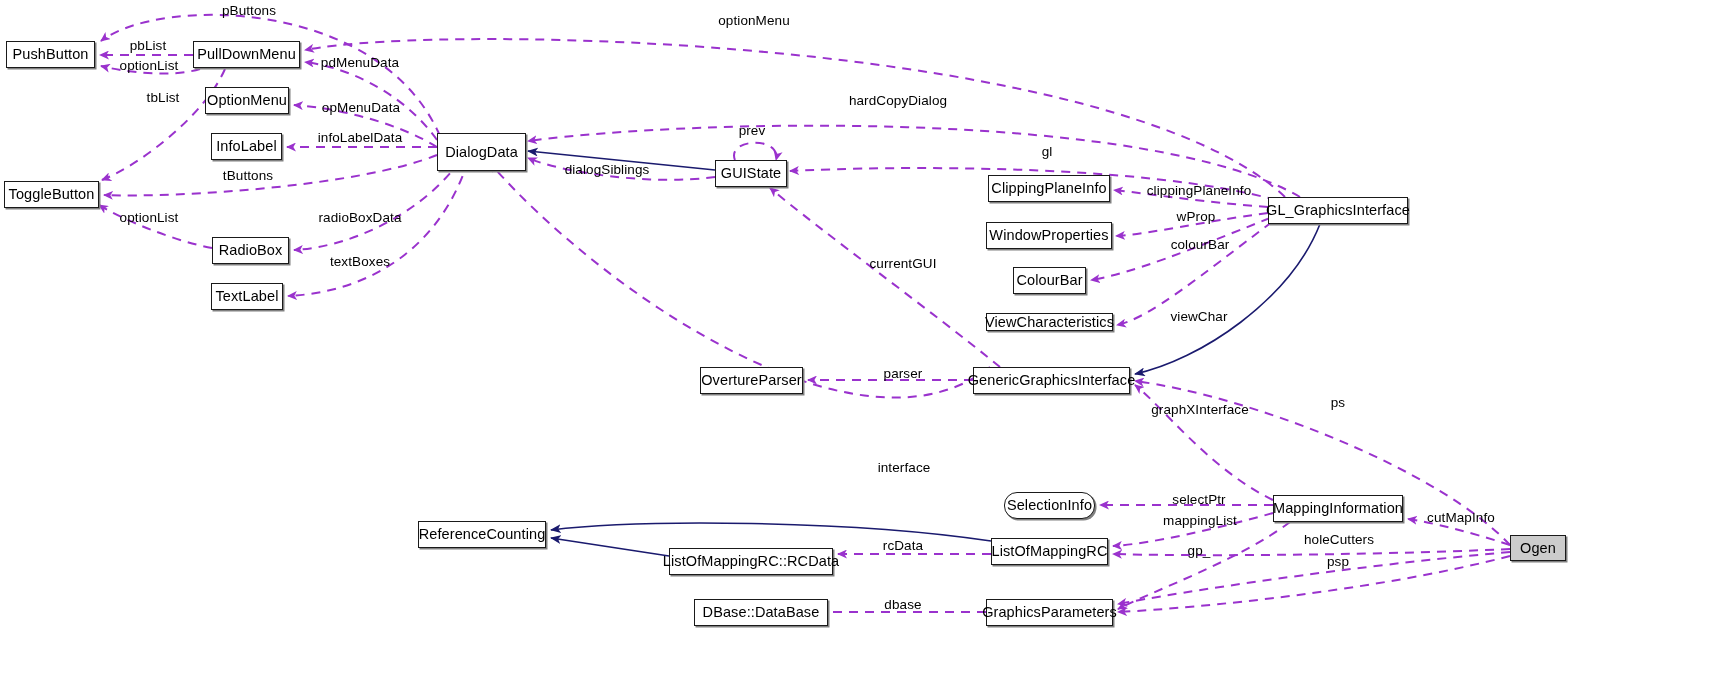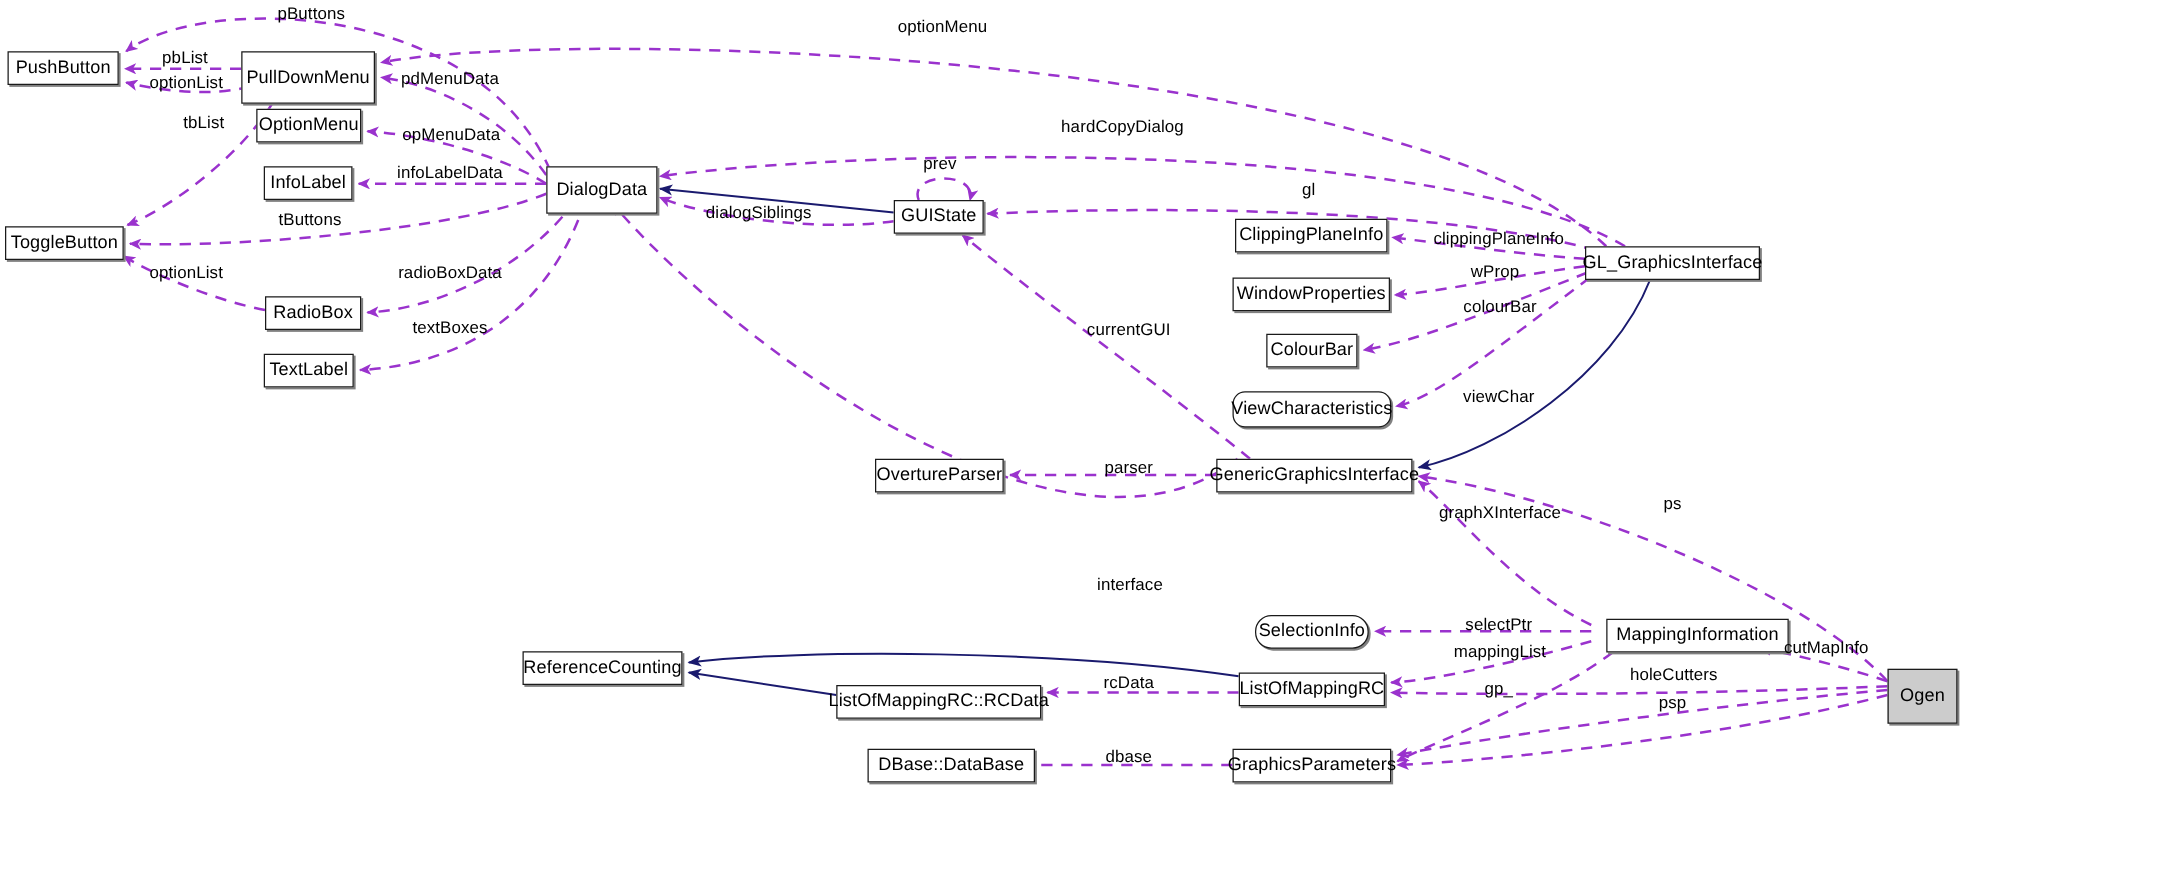--- a/index.html
+++ b/index.html
@@ -100,21 +100,21 @@
         <path d="M 991 541 C 850 520 640 519 551 530" fill="none" stroke="#1a1a6e" stroke-width="1.6" marker-end="url(#arrow-inherit)"></path>
         <path d="M 991 554 L 838 554" fill="none" stroke="#9a32cd" stroke-width="2" stroke-dasharray="9,7" marker-end="url(#arrow-usage)"></path>
         <path d="M 669 556 L 551 538" fill="none" stroke="#1a1a6e" stroke-width="1.6" marker-end="url(#arrow-inherit)"></path>
         <path d="M 986 612 L 813 612" fill="none" stroke="#9a32cd" stroke-width="2" stroke-dasharray="9,7" marker-end="url(#arrow-usage)"></path>
       </g>
   </svg>
   <div id="nodes-layer">
       <div class="node" style="left: 6px; top: 41px; width: 89px; height: 27px;">
         <span>PushButton</span>
       </div>
-      <div class="node" style="left: 193px; top: 41px; width: 107px; height: 42px;">
+      <div class="node" style="left: 193px; top: 41px; width: 107px; height: 27px;">
         <span>PullDownMenu</span>
       </div>
       <div class="node" style="left: 205px; top: 87px; width: 84px; height: 27px;">
         <span>OptionMenu</span>
       </div>
       <div class="node" style="left: 211px; top: 133px; width: 71px; height: 27px;">
         <span>InfoLabel</span>
       </div>
       <div class="node" style="left: 4px; top: 181px; width: 95px; height: 27px;">
         <span>ToggleButton</span>
@@ -133,48 +133,48 @@
       </div>
       <div class="node" style="left: 988px; top: 175px; width: 122px; height: 27px;">
         <span>ClippingPlaneInfo</span>
       </div>
       <div class="node" style="left: 986px; top: 222px; width: 126px; height: 27px;">
         <span>WindowProperties</span>
       </div>
       <div class="node" style="left: 1013px; top: 267px; width: 73px; height: 27px;">
         <span>ColourBar</span>
       </div>
-      <div class="node" style="left: 986px; top: 313px; width: 127px; height: 29px; border-radius: 10px;">
+      <div class="node" style="left: 986px; top: 313px; width: 127px; height: 18px;">
         <span>ViewCharacteristics</span>
       </div>
       <div class="node" style="left: 1268px; top: 197px; width: 140px; height: 27px;">
         <span>GL_GraphicsInterface</span>
       </div>
       <div class="node" style="left: 700px; top: 367px; width: 103px; height: 27px;">
         <span>OvertureParser</span>
       </div>
       <div class="node" style="left: 973px; top: 367px; width: 157px; height: 27px;">
         <span>GenericGraphicsInterface</span>
       </div>
       <div class="node" style="left: 1004px; top: 492px; width: 91px; height: 27px; border-radius: 13px;">
         <span>SelectionInfo</span>
       </div>
-      <div class="node" style="left: 1273px; top: 495px; width: 146px; height: 27px; margin-left: 12px;">
+      <div class="node" style="left: 1273px; top: 495px; width: 130px; height: 27px;">
         <span>MappingInformation</span>
       </div>
       <div class="node" style="left: 418px; top: 521px; width: 128px; height: 27px;">
         <span>ReferenceCounting</span>
       </div>
       <div class="node" style="left: 991px; top: 538px; width: 117px; height: 27px;">
         <span>ListOfMappingRC</span>
       </div>
       <div class="node" style="left: 669px; top: 548px; width: 164px; height: 27px;">
         <span>ListOfMappingRC::RCData</span>
       </div>
-      <div class="node highlight" style="left: 1510px; top: 535px; width: 56px; height: 44px;">
+      <div class="node highlight" style="left: 1510px; top: 535px; width: 56px; height: 26px;">
         <span>Ogen</span>
       </div>
       <div class="node" style="left: 694px; top: 599px; width: 134px; height: 27px;">
         <span>DBase::DataBase</span>
       </div>
       <div class="node" style="left: 986px; top: 599px; width: 127px; height: 27px;">
         <span>GraphicsParameters</span>
       </div>
     </div>
   <div id="labels-layer">

